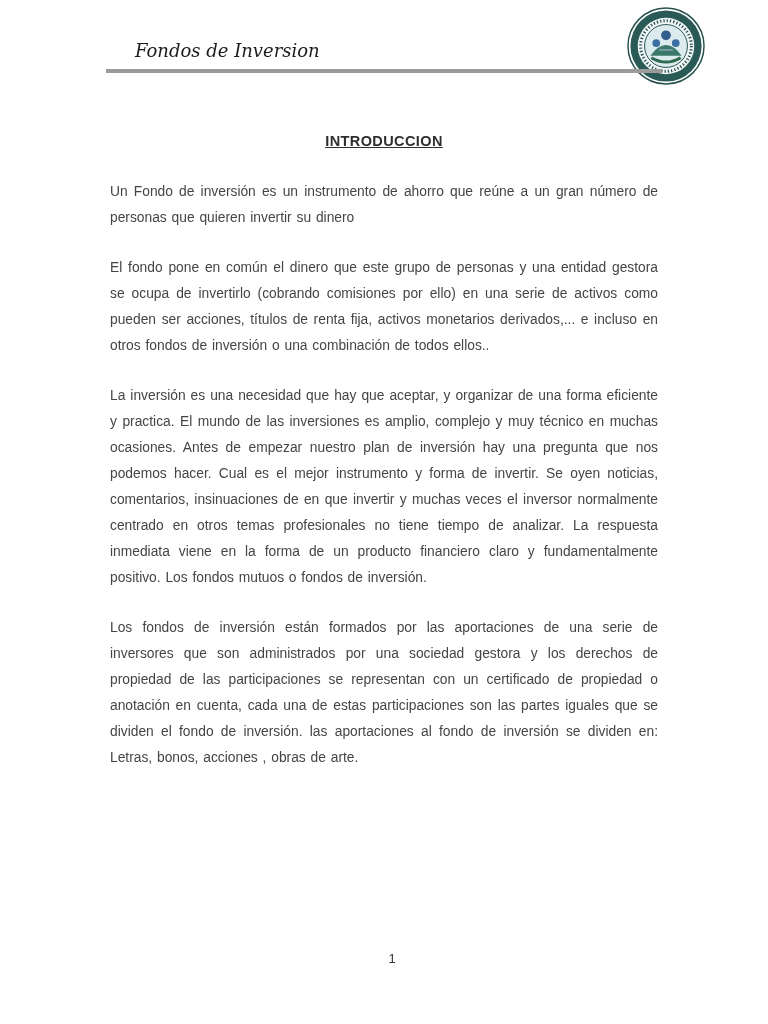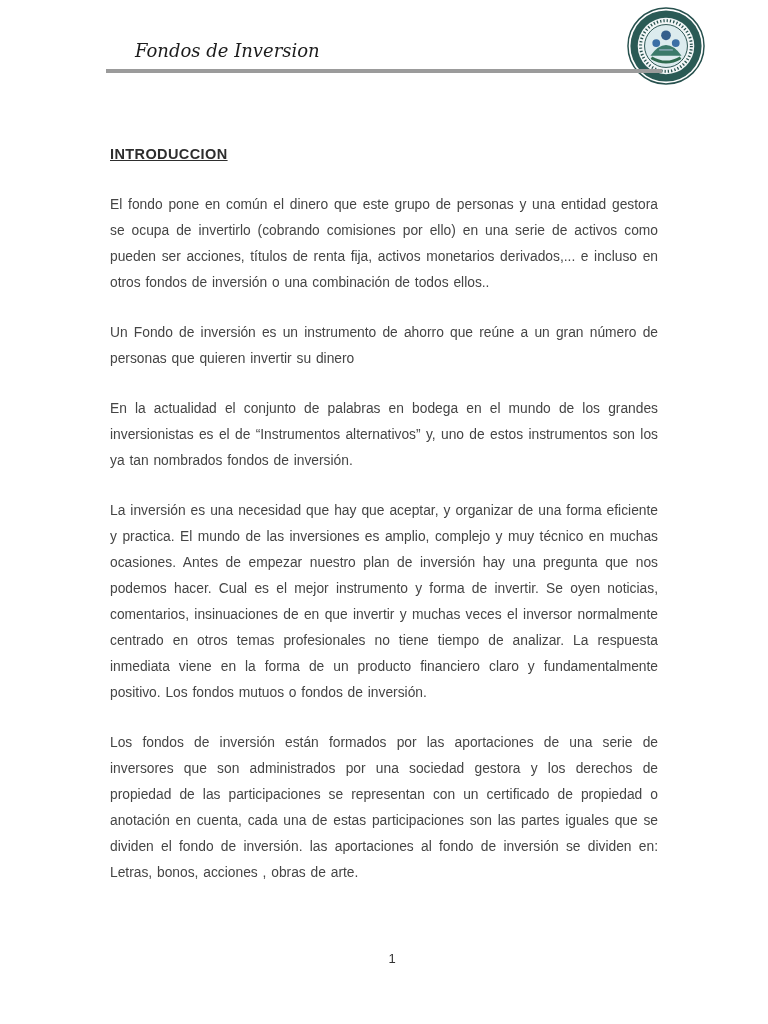--- a/index.html
+++ b/index.html
@@ -50,22 +50,22 @@
   .doc-body {
     position: absolute;
     left: 110px;
     top: 133px;
     width: 548px;
   }
   .section-title {
     font-size: 14.5px;
     font-weight: bold;
     text-decoration: underline;
-    text-align: left;
-    margin: 13px 0 30px 0;
+    text-align: center;
+    margin: 0 0 30px 0;
     color: #2e2e2e;
     letter-spacing: 0.4px;
   }
   .para {
     font-size: 13.8px;
     line-height: 26px;
     text-align: justify;
     margin: 0 0 24px 0;
     color: #454545;
     word-spacing: 1px;
@@ -103,23 +103,22 @@
         <path d="M33 44 h14" stroke="#8aa9b8" stroke-width="1.5"></path>
       </svg>
     </div>
 
     <div class="header-rule"></div>
   </header>
 
   <main class="doc-body">
     <h1 class="section-title">INTRODUCCION</h1>
 
+    <p class="para">Un Fondo de inversión es un instrumento de ahorro que reúne a un gran número de personas que quieren invertir su dinero</p>
     <p class="para">El fondo pone en común el dinero que este grupo de personas y una entidad gestora se ocupa de invertirlo (cobrando comisiones por ello) en una serie de activos como pueden ser acciones, títulos de renta fija, activos monetarios derivados,... e incluso en otros fondos de inversión o una combinación de todos ellos..</p>
-    <p class="para">Un Fondo de inversión es un instrumento de ahorro que reúne a un gran número de personas que quieren invertir su dinero</p>
-    <p class="para">En la actualidad el conjunto de palabras en bodega en el mundo de los grandes inversionistas es el de “Instrumentos alternativos” y, uno de estos instrumentos son los ya tan nombrados fondos de inversión.</p>
     <p class="para">La inversión es una necesidad que hay que aceptar, y organizar de una forma eficiente y practica. El mundo de las inversiones es amplio, complejo y muy técnico en muchas ocasiones. Antes de empezar nuestro plan de inversión hay una pregunta que nos podemos hacer. Cual es el mejor instrumento y forma de invertir. Se oyen noticias, comentarios, insinuaciones de en que invertir y muchas veces el inversor normalmente centrado en otros temas profesionales no tiene tiempo de analizar. La respuesta inmediata viene en la forma de un producto financiero claro y fundamentalmente positivo. Los fondos mutuos o fondos de inversión.</p>
     <p class="para">Los fondos de inversión están formados por las aportaciones de una serie de inversores que son administrados por una sociedad gestora y los derechos de propiedad de las participaciones se representan con un certificado de propiedad o anotación en cuenta, cada una de estas participaciones son las partes iguales que se dividen el fondo de inversión. las aportaciones al fondo de inversión se dividen en: Letras, bonos, acciones , obras de arte.</p>
   </main>
 
   <footer>
     <div class="page-number">1</div>
   </footer>
 
 </div>
 

